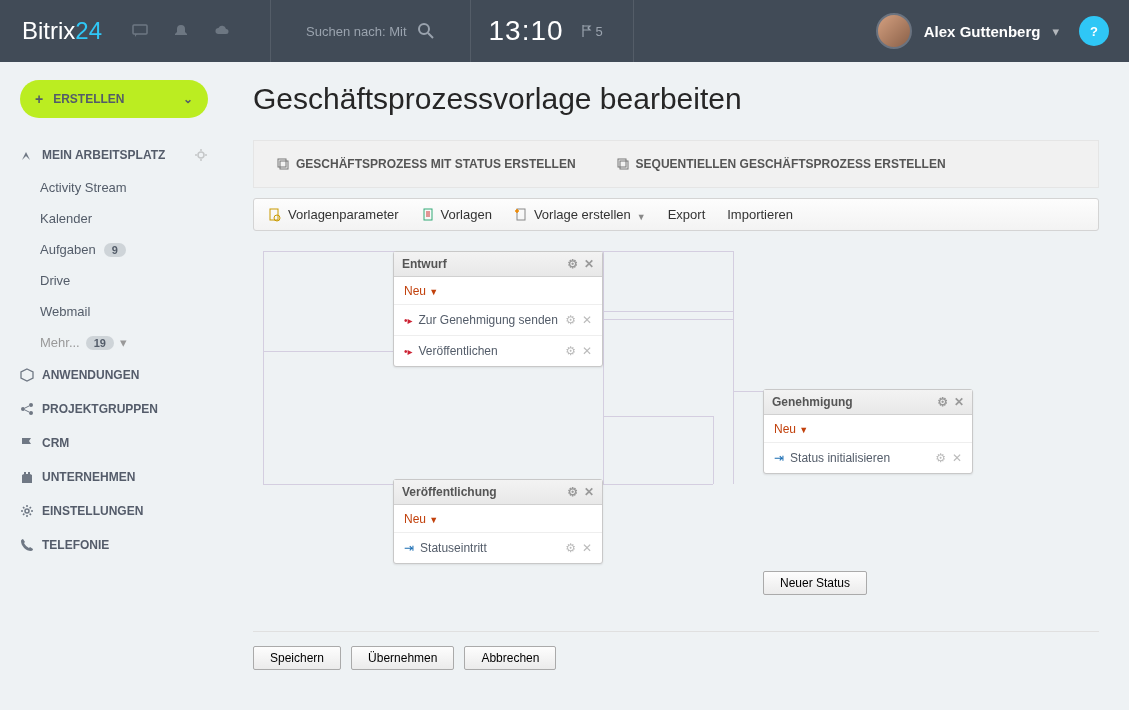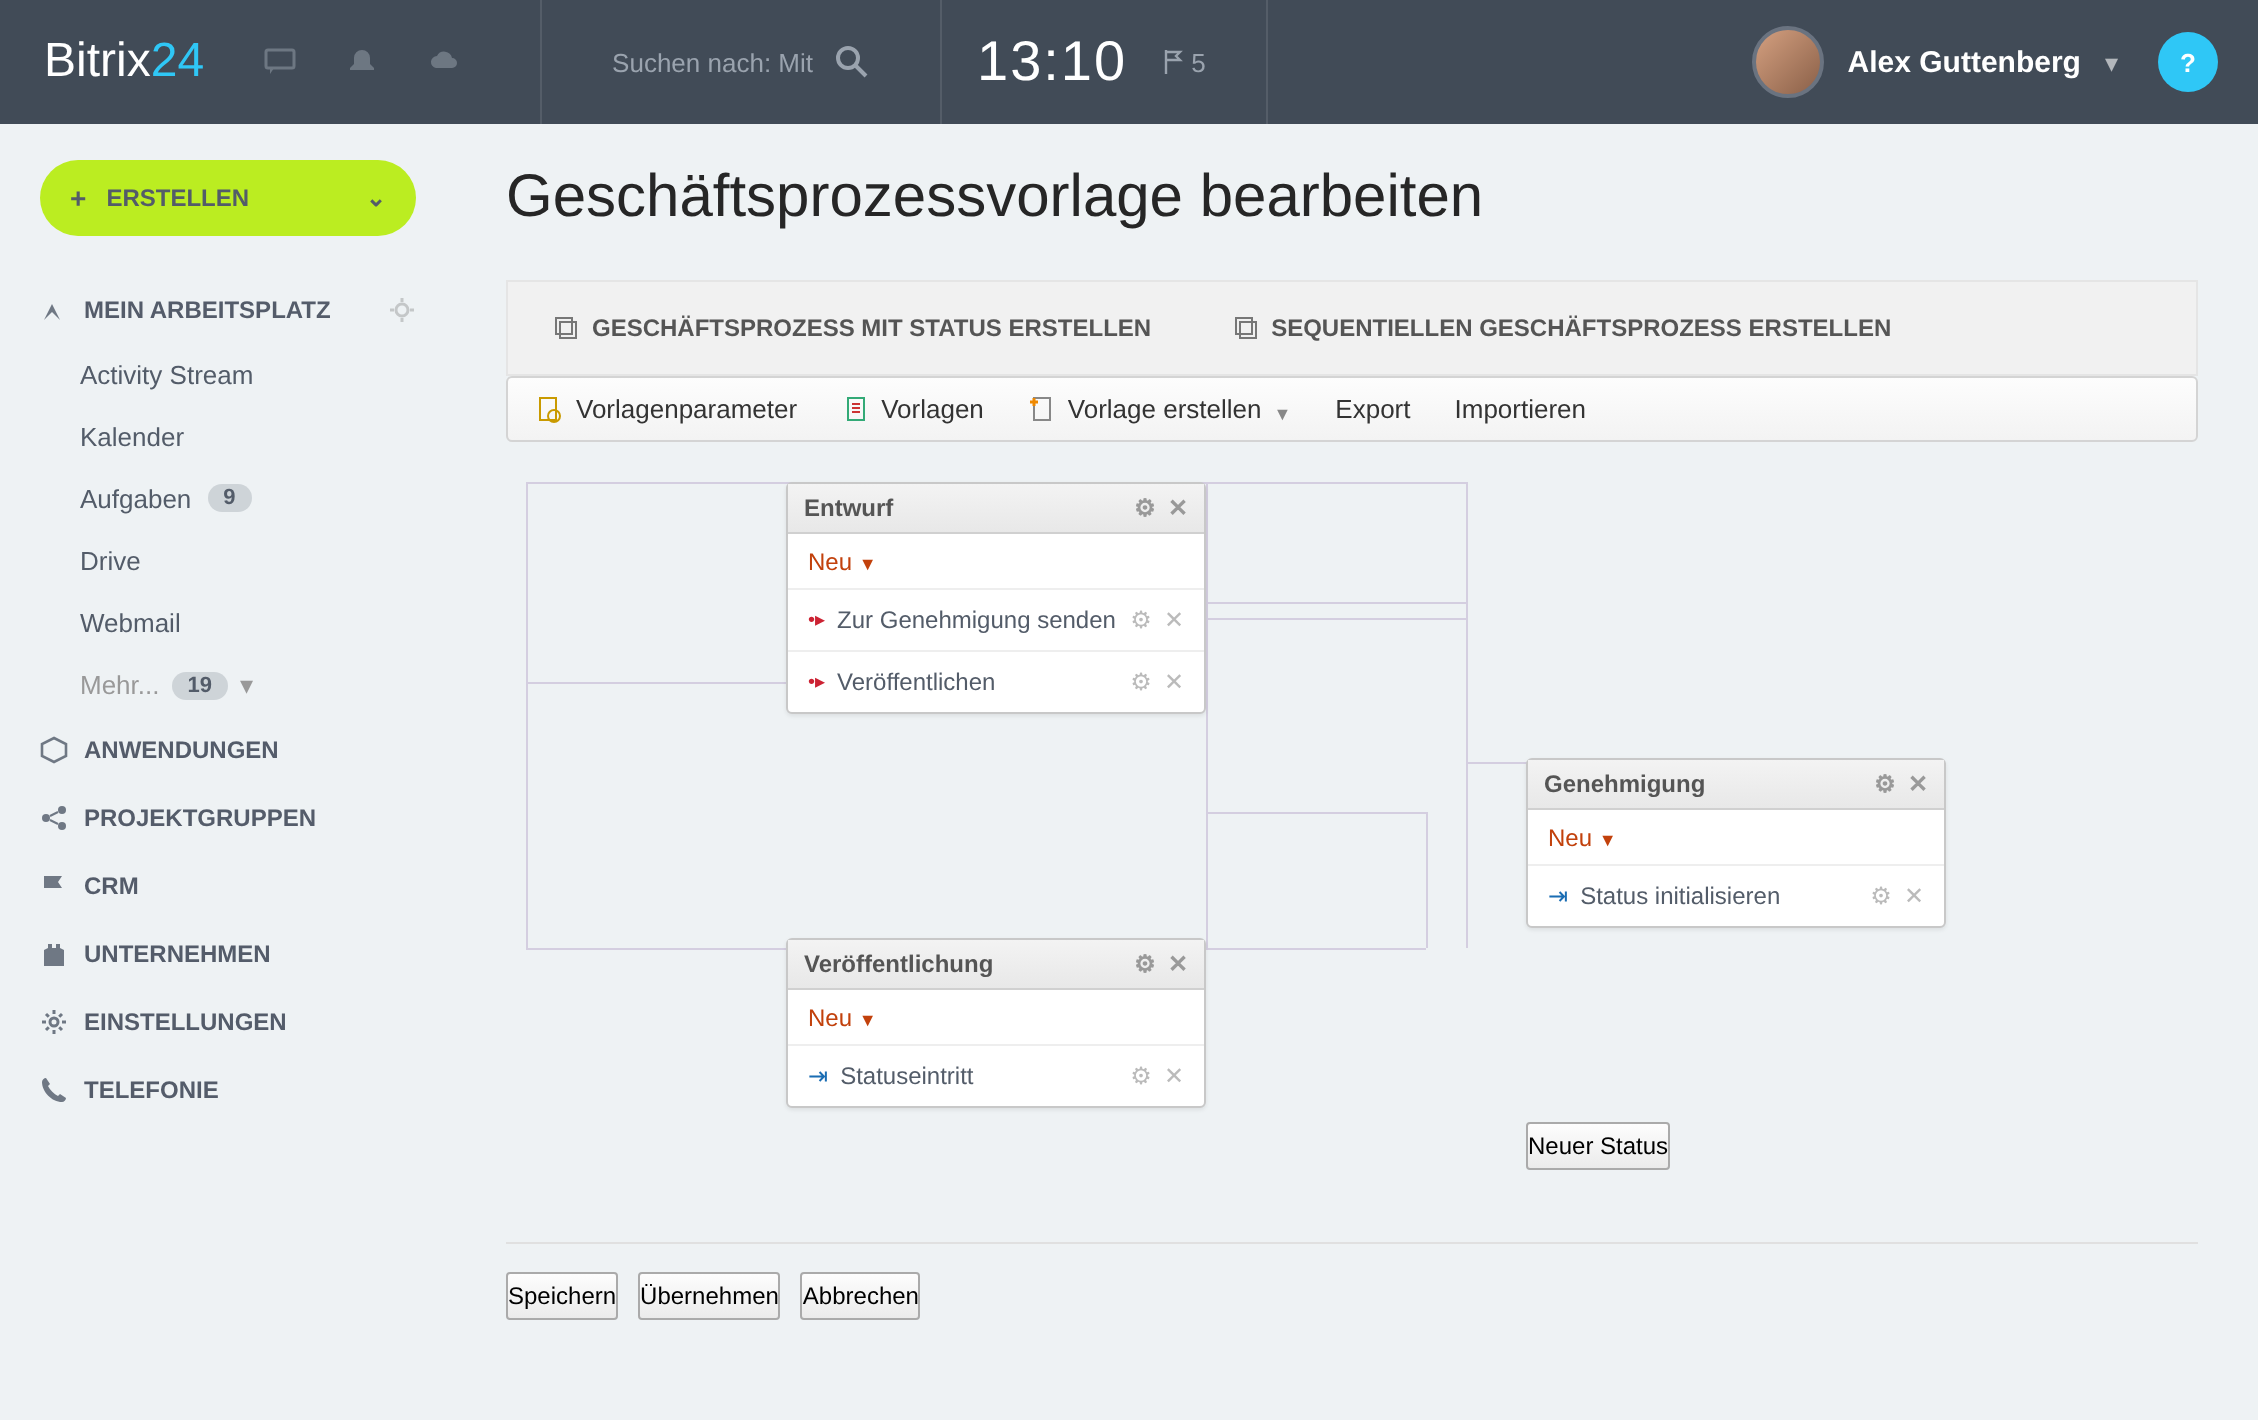--- a/index.html
+++ b/index.html
@@ -23,48 +23,48 @@
 
 .main { display: flex; height: calc(100% - 62px); }
 .sidebar { width: 228px; background: #eef2f4; padding-top: 18px; }
 .content { flex: 1; padding: 20px 30px 0 25px; overflow: auto; }
 
 
 .create-btn { margin: 0 20px 20px; height: 38px; background: #bbed21; border-radius: 19px; display: flex; align-items: center; padding: 0 15px; font-size: 12px; font-weight: bold; color: #535c69; cursor: pointer; }
 .create-btn .plus { margin-right: 10px; font-size: 14px; }
 .create-btn .chev { margin-left: auto; }
 .sb-section { font-size: 12px; font-weight: bold; color: #545c6a; padding: 10px 20px; display: flex; align-items: center; gap: 8px; cursor: pointer; }
-.sb-item { padding: 8px 20px 8px 40px; color: #535c69; cursor: pointer; display: flex; align-items: flex-start; gap: 8px; }
+.sb-item { padding: 8px 20px 8px 40px; color: #535c69; cursor: pointer; display: flex; align-items: flex-end; gap: 8px; }
 .badge { background: #ced4d8; color: #535c69; font-size: 11px; padding: 1px 8px; border-radius: 9px; font-weight: bold; }
 .sb-more { padding: 8px 20px 8px 40px; color: #999; display: flex; align-items: center; gap: 6px; cursor: pointer; }
 .sic { width: 14px; height: 14px; display: inline-block; }
 
 
 .page-title { font-size: 30px; font-weight: 300; color: #262626; margin-bottom: 24px; }
-.tabbar { background: #f1f1f1; border: 1px solid #e5e5e5; padding: 16px 22px; display: flex; gap: 40px; margin-bottom: 0; }
+.tabbar { background: #f1f1f1; border: 1px solid #e5e5e5; padding: 16px 22px; display: flex; gap: 40px; margin-bottom: 10px; }
 .tab { font-size: 12px; font-weight: bold; color: #555; cursor: pointer; display: flex; align-items: center; gap: 6px; }
 .toolbar { background: linear-gradient(#fdfdfd, #f3f3f3); border: 1px solid #d4d4d4; border-radius: 3px; padding: 8px 14px; display: flex; gap: 22px; margin-bottom: 20px; }
 .tbtn { display: flex; align-items: flex-end; gap: 6px; cursor: pointer; color: #333; }
 .ticn { width: 14px; height: 14px; display: inline-block; }
 
 
 .canvas { position: relative; height: 360px; }
 .box { position: absolute; width: 210px; background: #fff; border: 1px solid #c8c8c8; border-radius: 3px; box-shadow: 0 1px 2px rgba(0,0,0,.08); }
 .box-head { background: linear-gradient(#f3f3f3, #e8e8e8); padding: 5px 8px; font-size: 12px; font-weight: bold; color: #555; display: flex; align-items: center; border-bottom: 1px solid #d0d0d0; }
 .box-ctrl { margin-left: auto; display: flex; gap: 6px; }
 .box-ctrl span { color: #999; cursor: pointer; font-size: 12px; }
 .box-sub { padding: 6px 10px; }
 .nlink { color: #c2410c; font-size: 12px; cursor: pointer; }
 .row { border-top: 1px solid #eee; padding: 8px 10px; display: flex; align-items: center; gap: 6px; font-size: 12px; }
 .row .rctrl { margin-left: auto; display: flex; gap: 6px; color: #bbb; }
 .rarrow { color: #c23; font-size: 10px; }
 .rblue { color: #1a6db3; font-size: 12px; }
 
 .newstatus { position: absolute; top: 320px; left: 510px; }
-.stdbtn { background: linear-gradient(#fdfdfd, #ebebeb); border: 1px solid #aaa; border-radius: 2px; padding: 4px 0; font-size: 12px; cursor: pointer; }
+.stdbtn { background: linear-gradient(#fdfdfd, #ebebeb); border: 1px solid #aaa; border-radius: 2px; padding: 4px 16px; font-size: 12px; cursor: pointer; }
 
 .btn-row { border-top: 1px solid #e0e0e0; margin-top: 20px; padding: 14px 0; display: flex; gap: 10px; }
 
 
 .line { position: absolute; background: #d4cee0; }
 .hline { height: 1px; }
 .vline { width: 1px; }
 
 svg { display: block; }
 </style>

